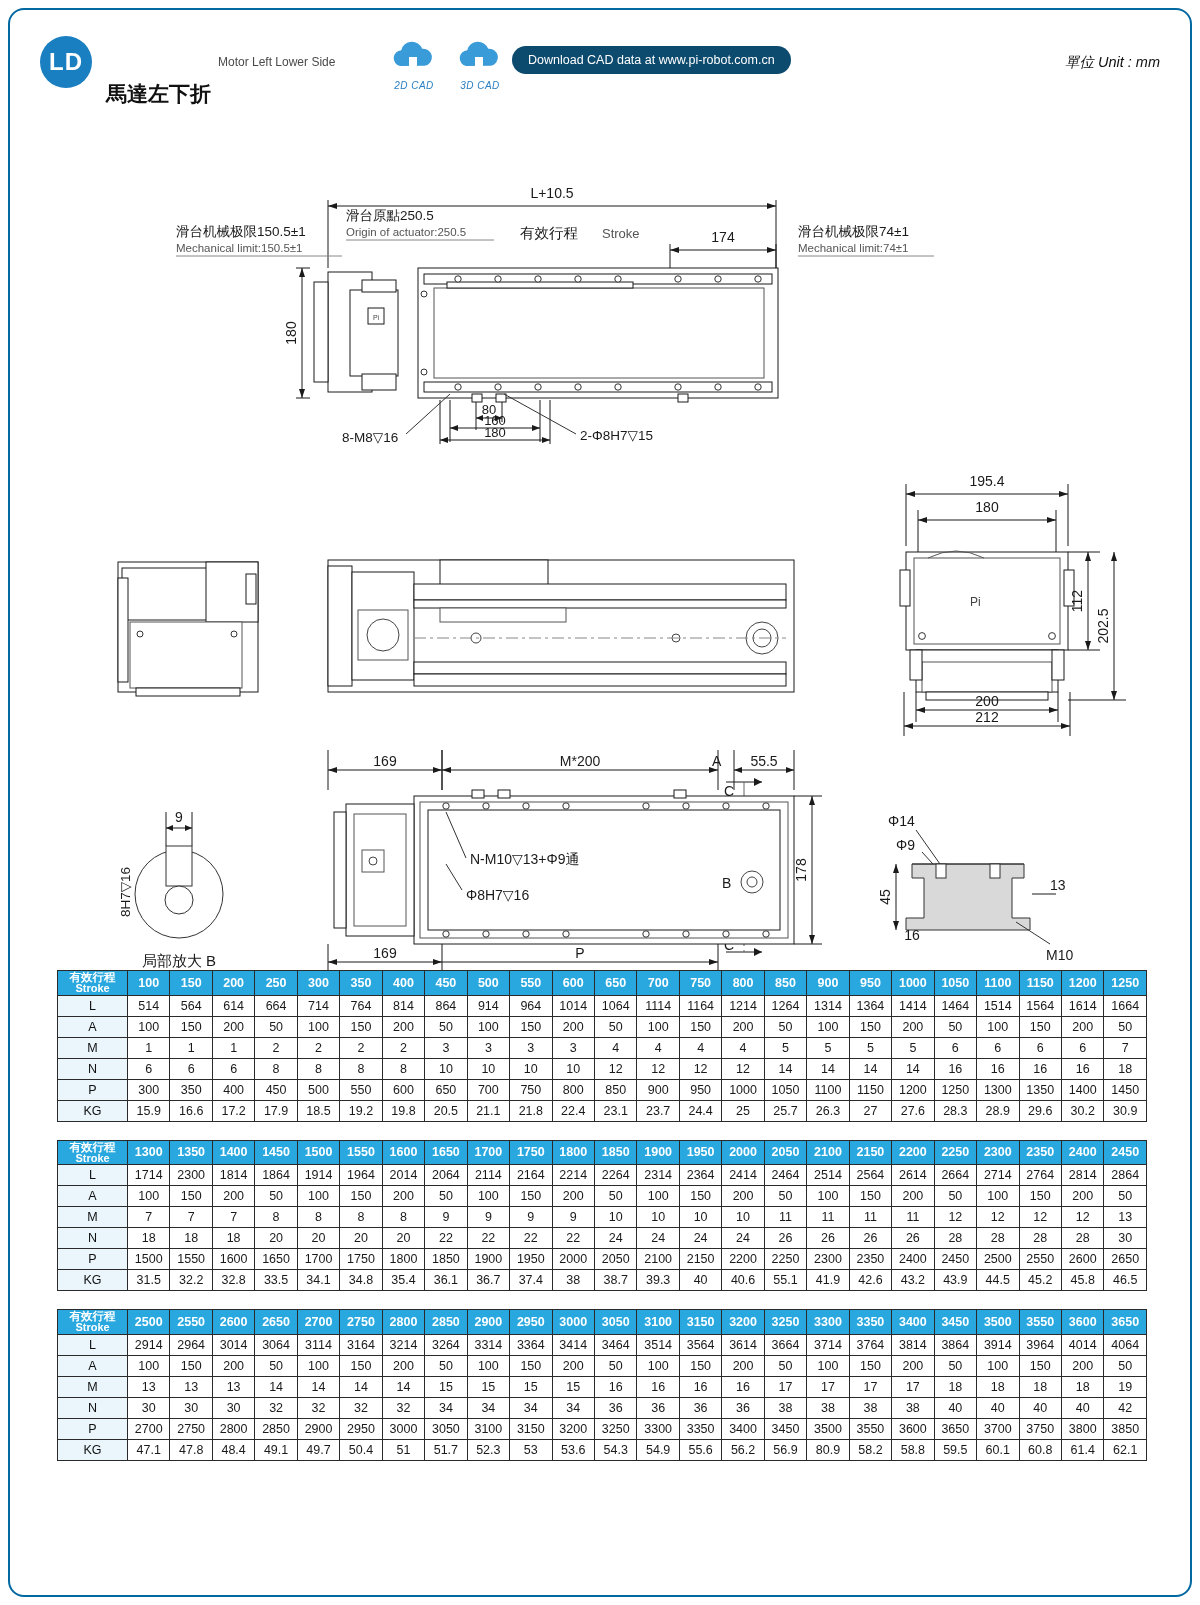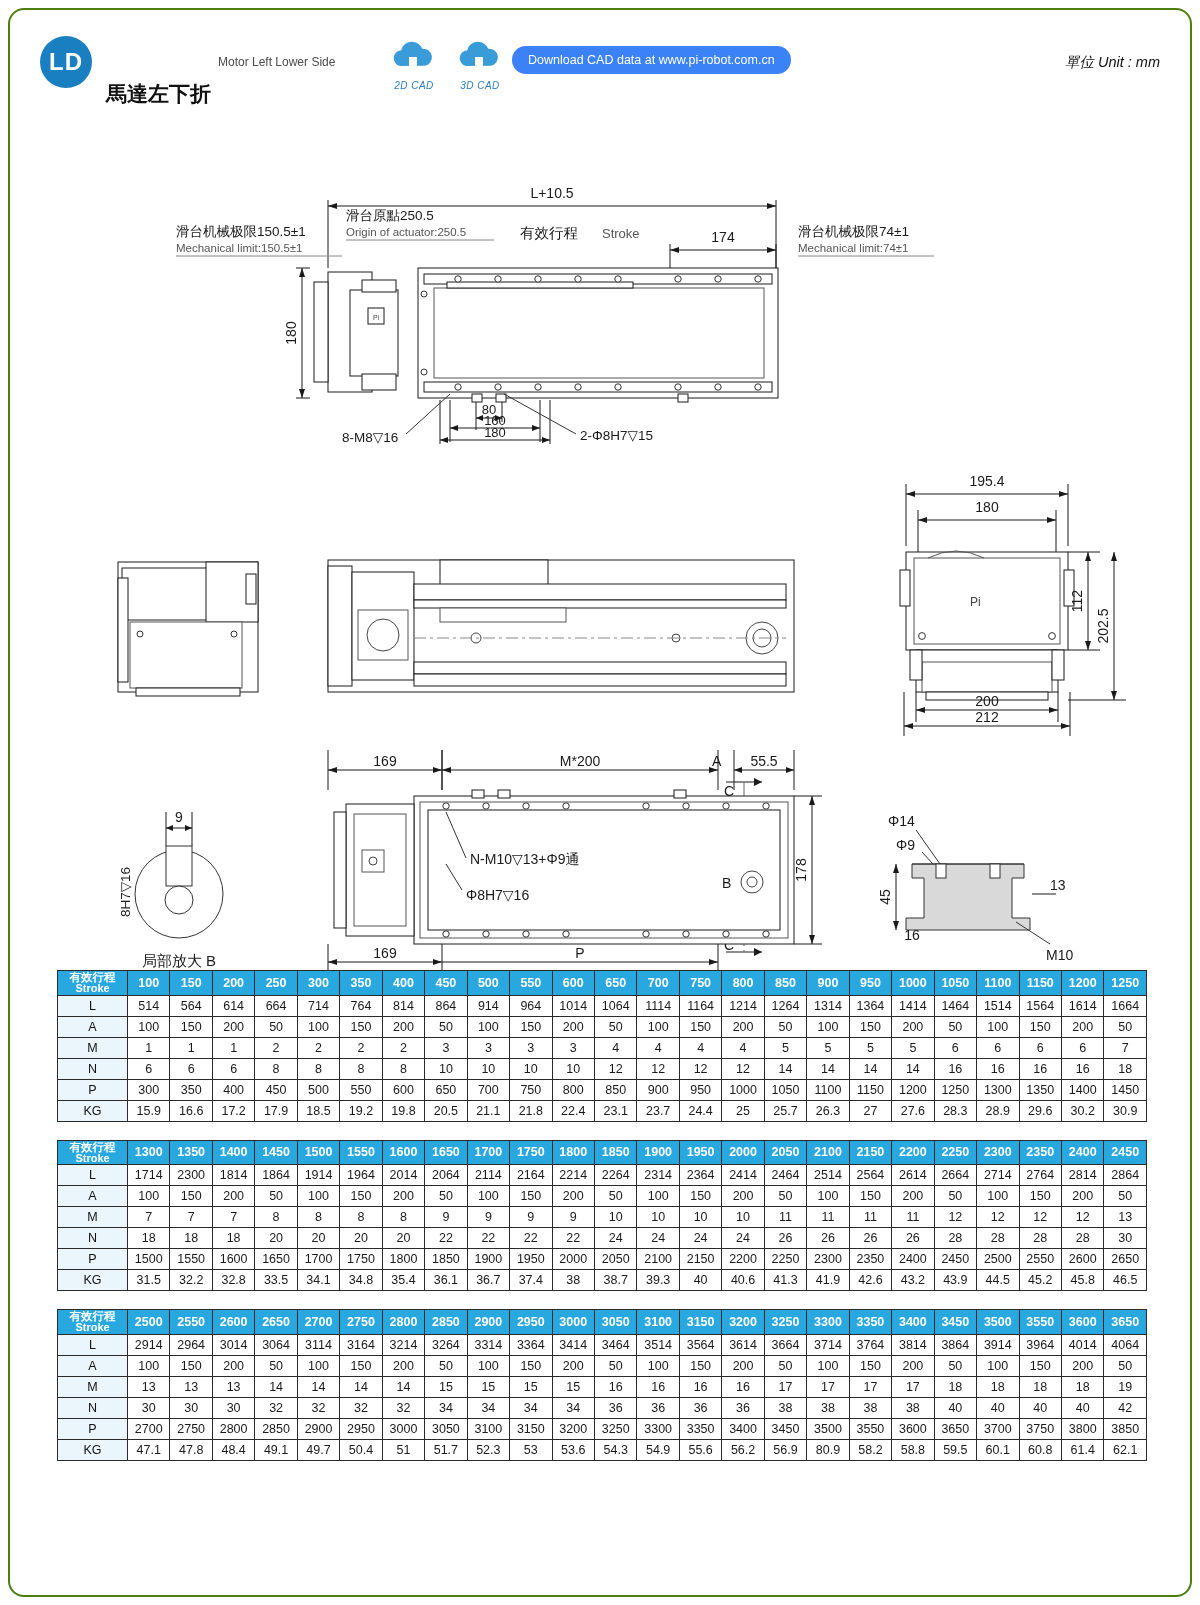--- a/index.html
+++ b/index.html
@@ -7,21 +7,21 @@
   body {
     width:1200px; height:1605px;
     background:#ffffff;
     font-family:"Liberation Sans", sans-serif;
     color:#1a1a1a;
     position:relative;
     overflow:hidden;
   }
   .page {
     position:absolute; left:8px; top:8px; width:1184px; height:1589px;
-    border:2px solid #4d7c0f; border-radius:16px;
+    border:2px solid #0369a1; border-radius:16px;
     background:#fff;
   }
   
   .header { position:absolute; left:18px; top:14px; right:18px; height:78px; }
   .ld-logo {
     position:absolute; left:12px; top:38px; width:52px; height:52px;
     border-radius:50%; background:#1a7fc1; color:#fff;
     font-size:24px; font-weight:bold; letter-spacing:1px;
     display:flex; align-items:center; justify-content:center;
     transform:translateY(-26px);
@@ -41,21 +41,21 @@
   }
   .cloud .label {
     position:absolute; left:0; width:56px; top:40px; text-align:center;
     font-size:10px; color:#2b7fc0; letter-spacing:0.5px;font-style:italic;
   }
   .cad2d { left:358px; }
   .cad3d { left:424px; }
   .dl-pill {
     position:absolute; left:484px; top:22px; height:28px;
     display:flex; align-items:center; padding:0 16px;
-    background:#3b82f6; color:#fff; border-radius:14px;
+    background:#0c4a6e; color:#fff; border-radius:14px;
     font-size:12.5px; white-space:nowrap;
   }
   .unit {
     position:absolute; right:12px; top:38px; transform:translateY(-50%);
     font-size:14.5px; color:#111; white-space:nowrap;font-style:italic;
   }
   
   .canvas { position:absolute; left:0; top:112px; width:1184px; height:870px; }
   .canvas svg { display:block; }
   
@@ -837,21 +837,21 @@
           <td>34.8</td>
           <td>35.4</td>
           <td>36.1</td>
           <td>36.7</td>
           <td>37.4</td>
           <td>38</td>
           <td>38.7</td>
           <td>39.3</td>
           <td>40</td>
           <td>40.6</td>
-          <td>41.3</td>
+          <td>55.1</td>
           <td>41.9</td>
           <td>42.6</td>
           <td>43.2</td>
           <td>43.9</td>
           <td>44.5</td>
           <td>45.2</td>
           <td>45.8</td>
           <td>46.5</td>
         </tr>
       </tbody>

